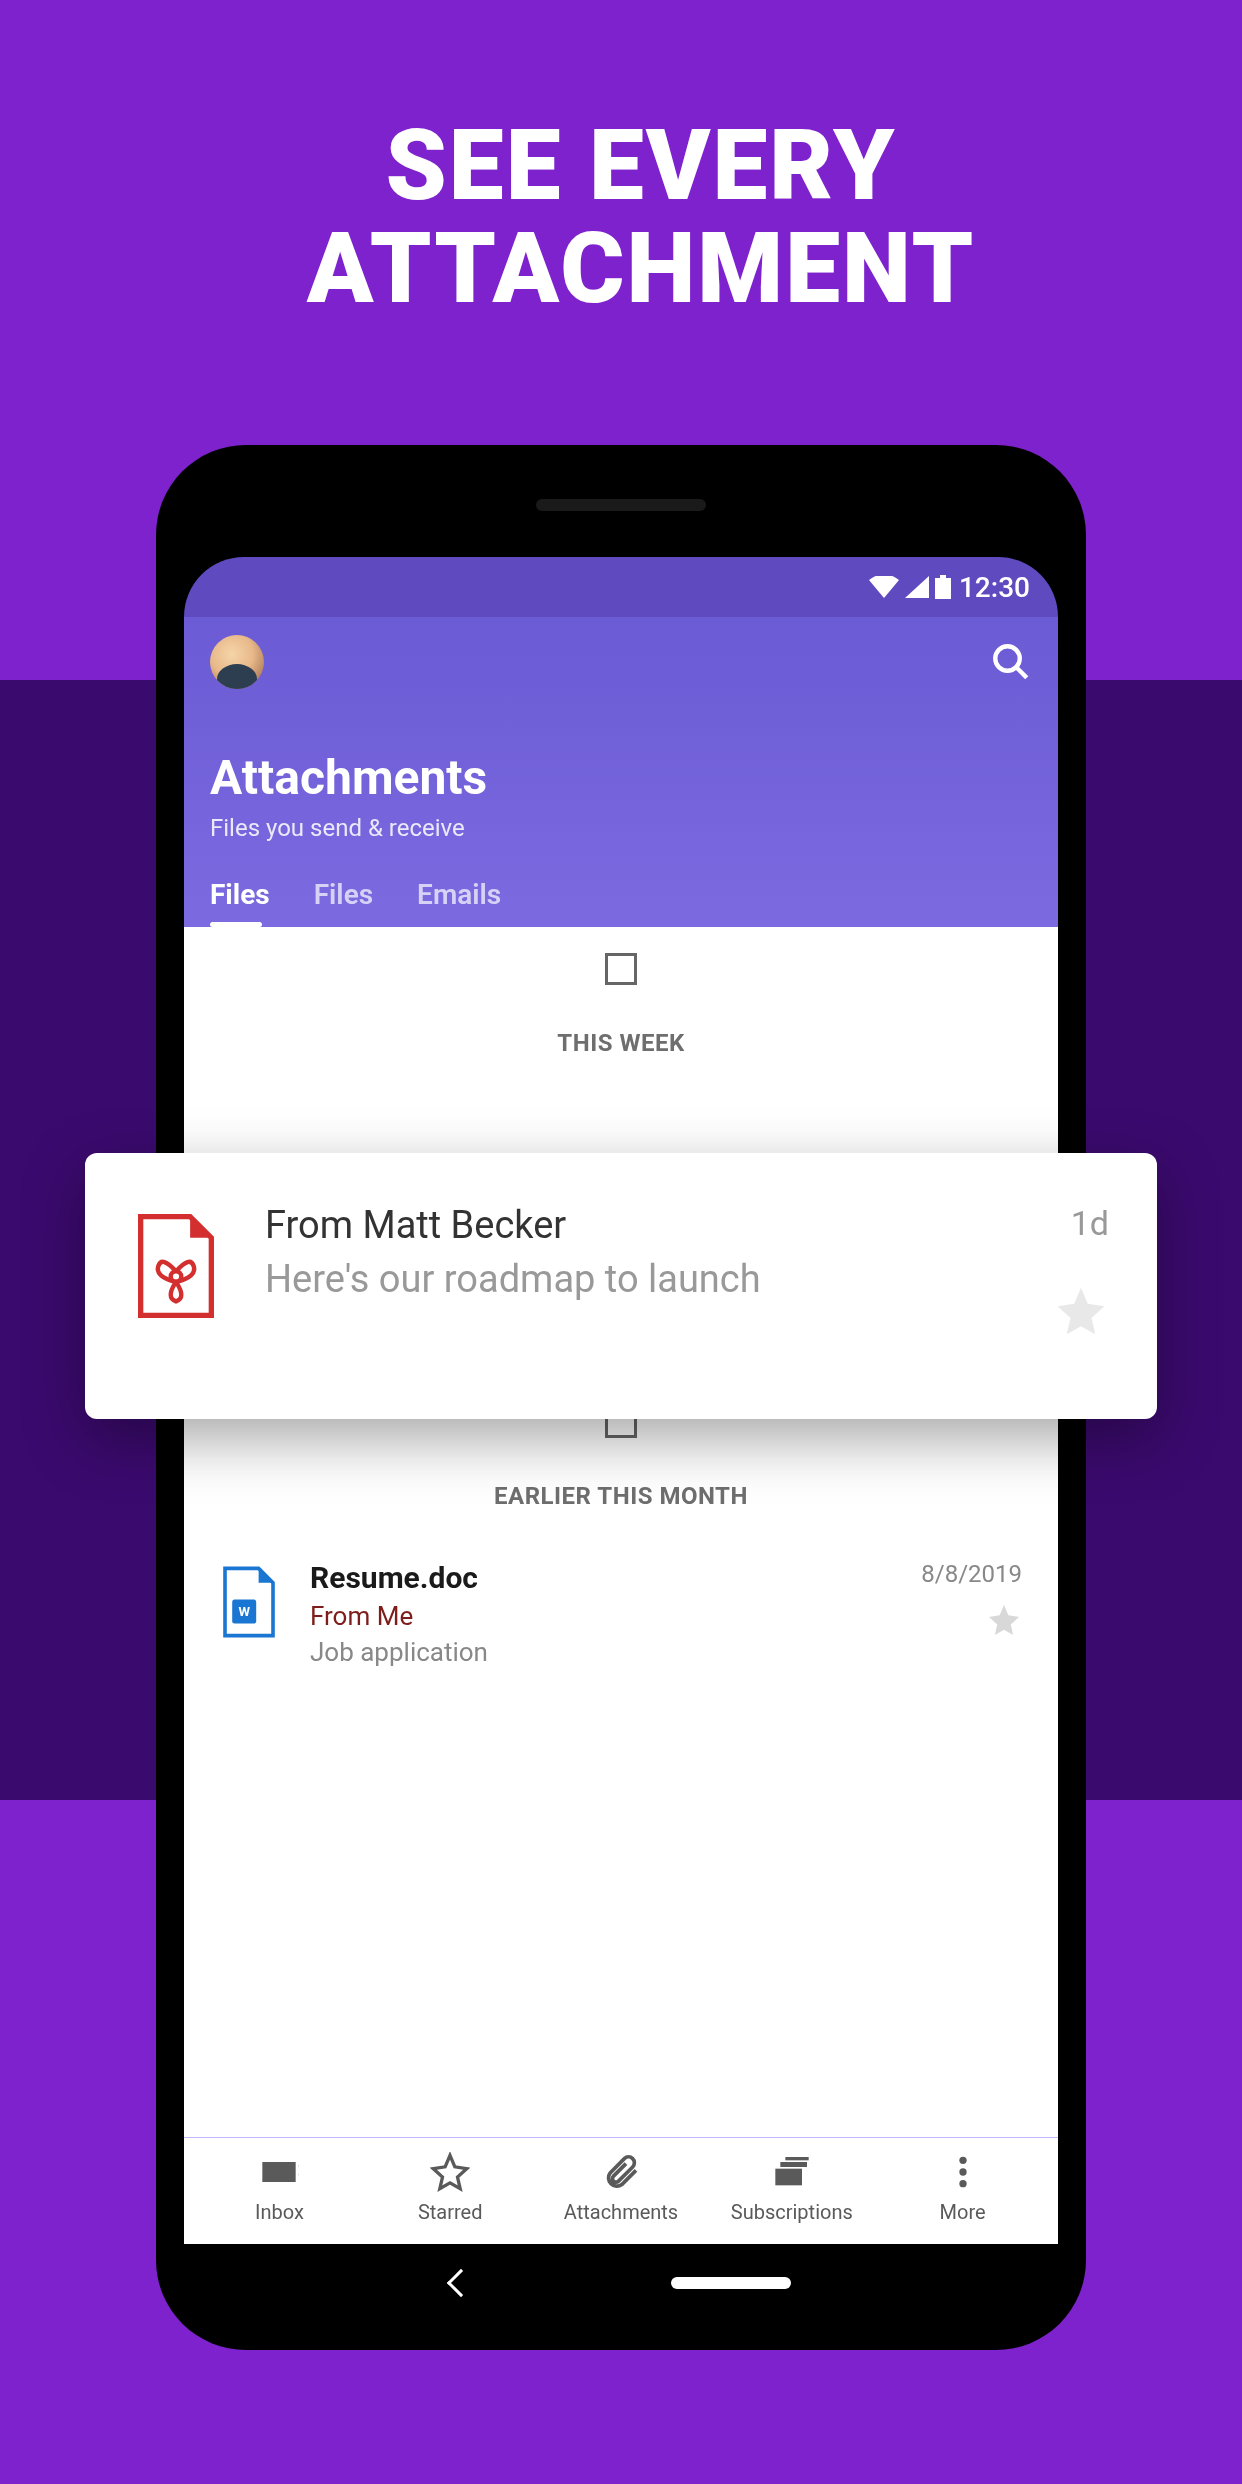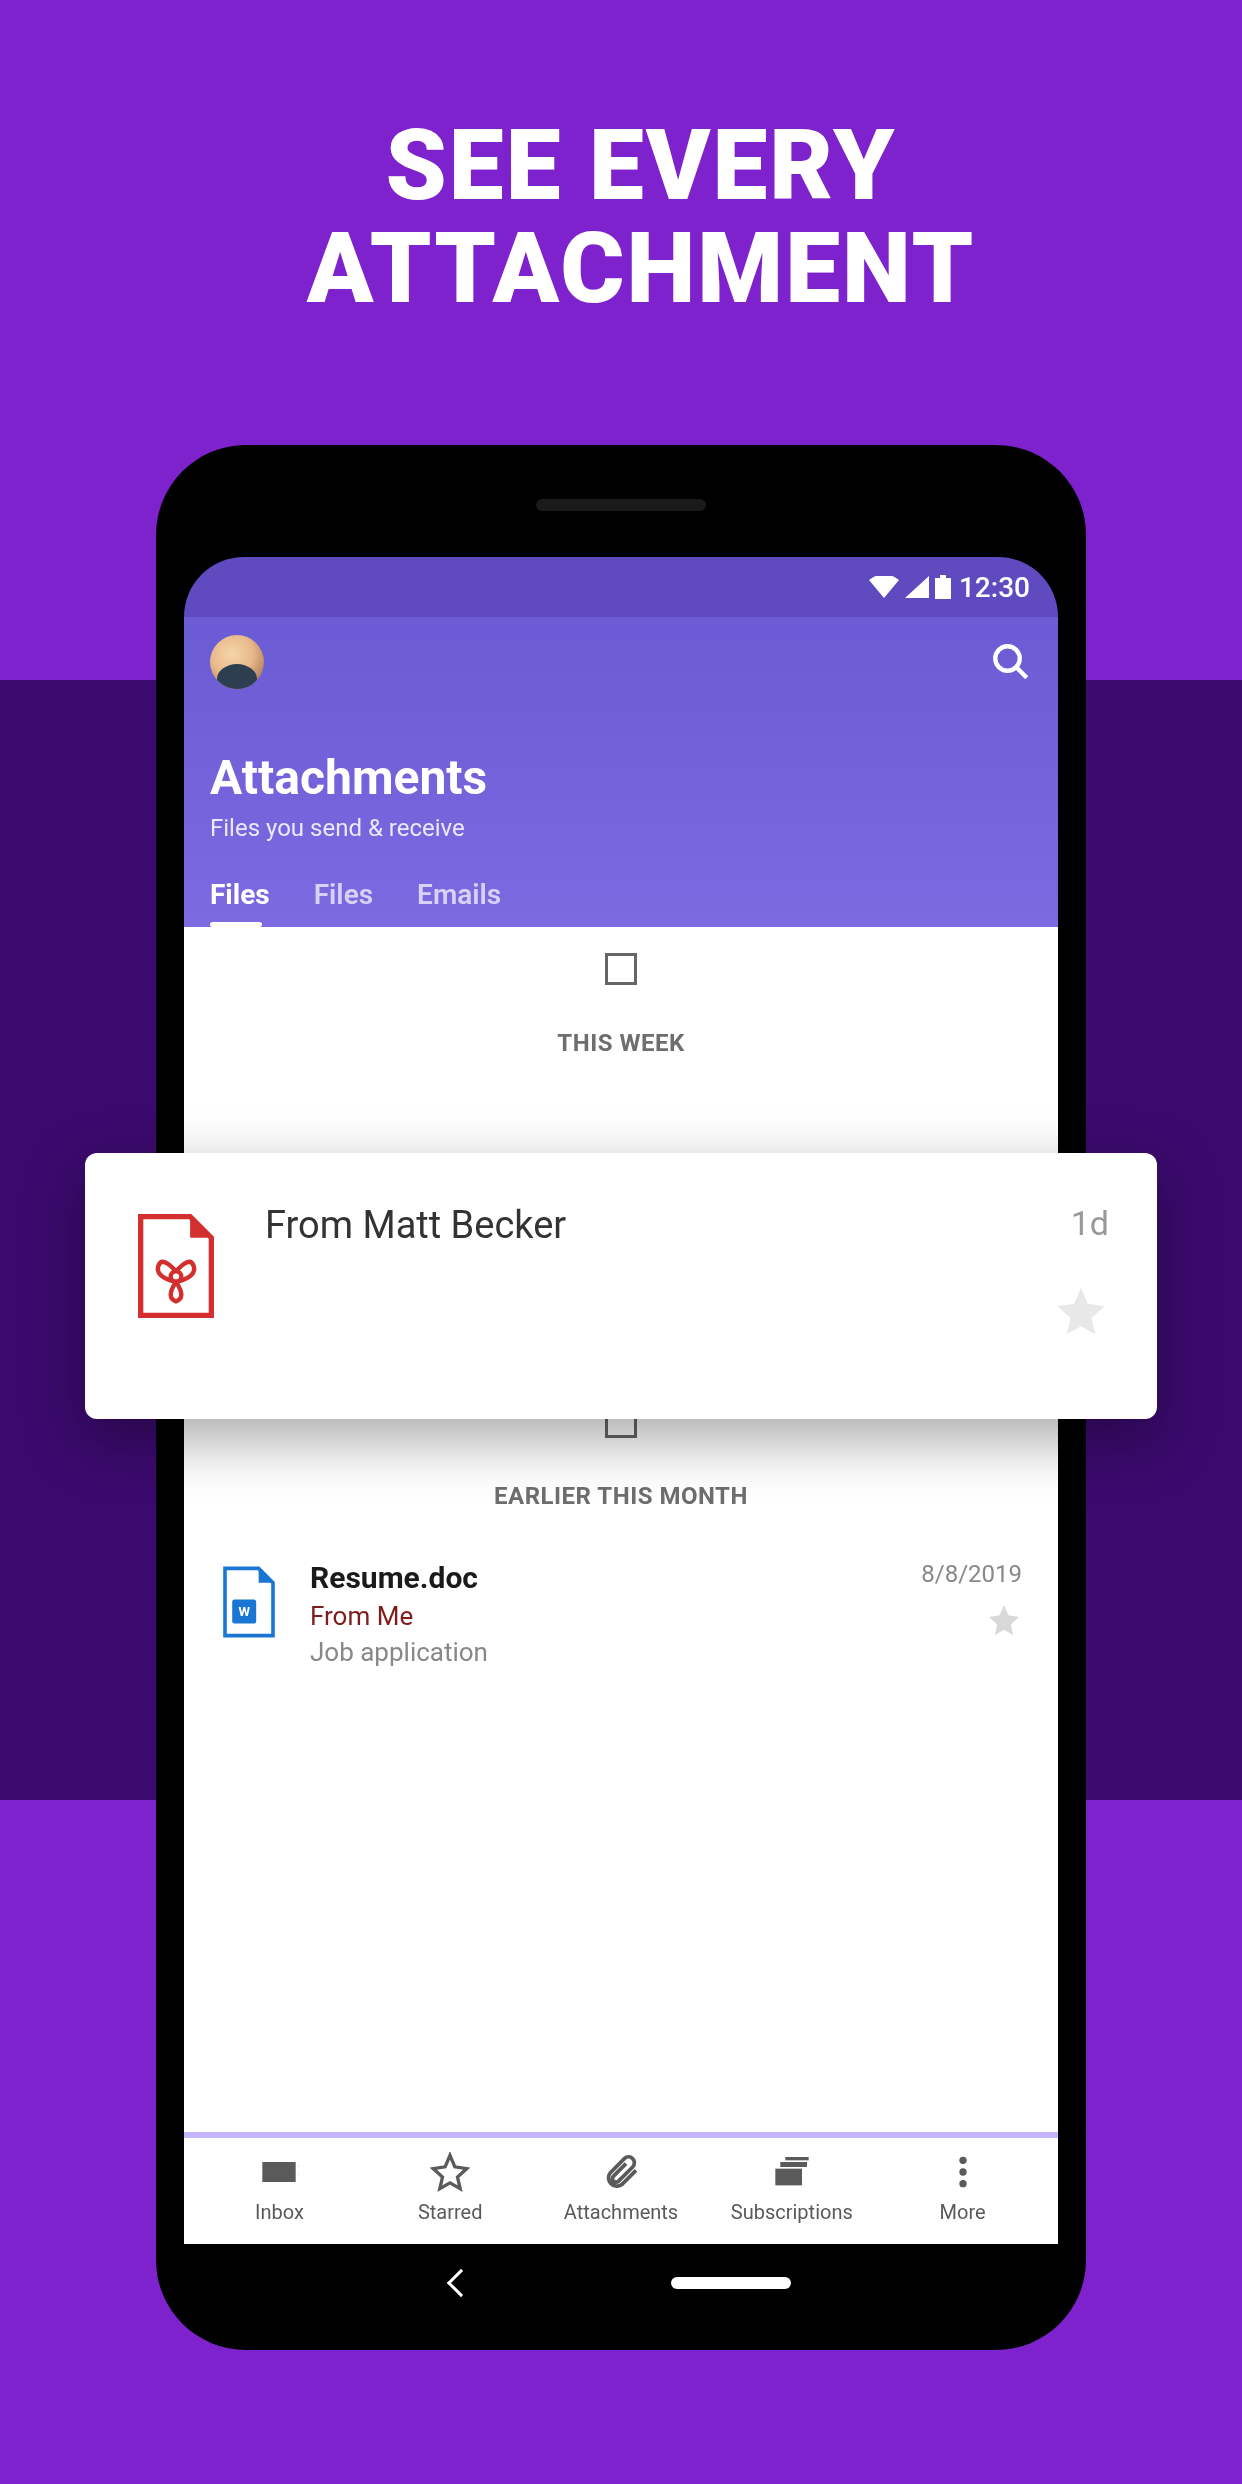--- a/index.html
+++ b/index.html
@@ -160,21 +160,21 @@
 .item-body { flex: 1; min-width: 0; }
 .item-title { font-size: 30px; font-weight: 700; color: #1A1A1A; margin-bottom: 6px; }
 .item-from { font-size: 26px; color: #7f1d1d; margin-bottom: 6px; }
 .item-snippet { font-size: 26px; color: #888; }
 .item-meta { display: flex; flex-direction: column; align-items: flex-end; gap: 14px; }
 .item-date { font-size: 24px; color: #888; }
 .star-icon { width: 36px; height: 36px; }
 
 .bottom-nav {
   background: #fff;
-  border-top: 6px solid #c4b5fd;
+  border-top: 1px solid #c4b5fd;
   display: flex;
   padding: 14px 10px 20px;
 }
 .nav-item {
   flex: 1;
   display: flex;
   flex-direction: column;
   align-items: center;
   gap: 8px;
   color: #5A5A5A;
@@ -375,20 +375,21 @@
   <svg class="file-icon-lg" viewBox="0 0 48 60">
       <path fill="#fff" stroke="#D32F2F" stroke-width="3" d="M4 2 L32 2 L44 14 L44 58 L4 58 Z"></path>
       <path fill="#D32F2F" d="M32 2 L32 14 L44 14 Z"></path>
       <g transform="translate(24,36)">
         <circle fill="none" stroke="#D32F2F" stroke-width="2.5" r="3"></circle>
         <path fill="none" stroke="#D32F2F" stroke-width="2.5" d="M0 -3 Q-8 -12 -10 -6 Q-12 0 0 3 M0 -3 Q8 -12 10 -6 Q12 0 0 3 M0 3 Q-6 12 0 14 Q6 12 0 3"></path>
       </g>
     </svg>
   <div class="fc-body">
     <div class="fc-from">From Matt Becker</div>
+    <div class="fc-snippet">Here's our roadmap to launch</div>
   </div>
   <div class="fc-meta">
     <div class="fc-date">1d</div>
     <svg class="star-lg" viewBox="0 0 24 24" fill="#E8E8E8">
         <path d="M12 2l2.9 6.9L22 10l-5.5 5 1.6 7L12 18.5 5.9 22l1.6-7L2 10l7.1-1.1z"></path>
       </svg>
   </div>
 </div>
 
 </body></html>

